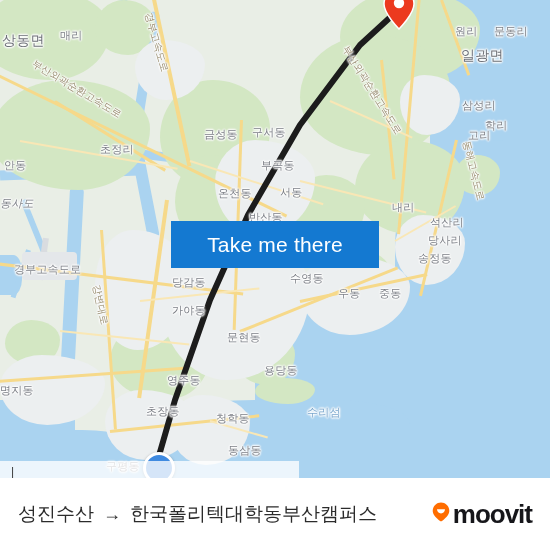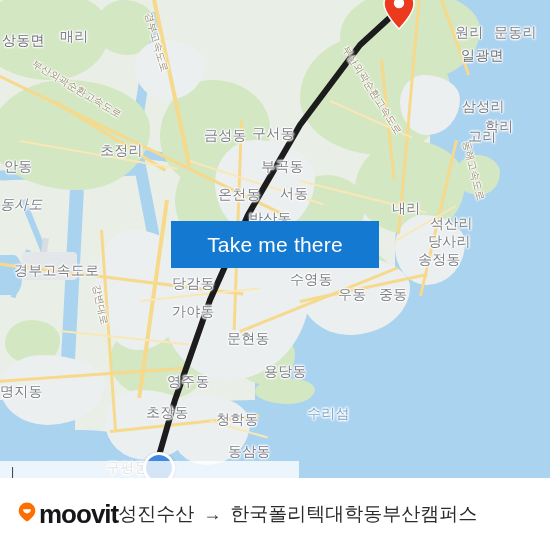--- a/index.html
+++ b/index.html
@@ -21,21 +21,21 @@
   .sea{position:absolute;background:#aad3f0;}
   
   .green{position:absolute;background:#d3e7c3;border-radius:48% 52% 45% 55%/52% 44% 56% 48%;}
   .urban{position:absolute;background:#eceff0;border-radius:40% 60% 55% 45%/45% 40% 60% 55%;}
   .road{position:absolute;background:#f6d98a;}
   .road2{position:absolute;background:#f9e7b5;}
   .river{position:absolute;background:#aad3f0;}
 
   .lbl{
     position:absolute;color:#7c7f86;white-space:nowrap;
-    font-size:14px;letter-spacing:.2px;
+    font-size:11px;letter-spacing:.2px;
     text-shadow:0 0 2px #fff,0 0 2px #fff,0 0 3px #fff,1px 0 2px #fff,-1px 0 2px #fff,0 1px 2px #fff,0 -1px 2px #fff;
     pointer-events:none;
   }
   .lbl.big{font-size:14px;color:#6d7077;}
   .lbl.hw{color:#9a8f72;font-size:10px;}
   .lbl.sea-lbl{color:#7ba7cd;}
 
   
   #route{position:absolute;left:0;top:0;width:550px;height:478px;}
 
@@ -221,28 +221,28 @@
     <div class="origin-dot" style="left:143px;top:452px;"></div>
 
     <button id="take-btn">Take me there</button>
 
     <div id="attrib">
       <span class="sep">|</span>
     </div>
   </div>
 
   <div id="footer">
+    <div id="route-title">
+      <span>성진수산</span>
+      <span class="arrow">→</span>
+      <span>한국폴리텍대학동부산캠퍼스</span>
+    </div>
     <div id="brand">
       <span style="display:inline-block;">
         <svg width="18" height="20" viewBox="0 0 18 20">
           <path d="M9 0.6 C4.4 0.6 0.7 4.3 0.7 8.9 C0.7 14.4 9 19.4 9 19.4 C9 19.4 17.3 14.4 17.3 8.9 C17.3 4.3 13.6 0.6 9 0.6 Z" fill="#ff6d00"></path>
           <path d="M5 7.3 C5 9.6 6.8 11.4 9 11.4 C11.2 11.4 13 9.6 13 7.3 Z" fill="#ffffff"></path>
         </svg>
       </span>
       <span class="word">moovit</span>
     </div>
-    <div id="route-title">
-      <span>성진수산</span>
-      <span class="arrow">→</span>
-      <span>한국폴리텍대학동부산캠퍼스</span>
-    </div>
   </div>
 </div>
 
 </body></html>

